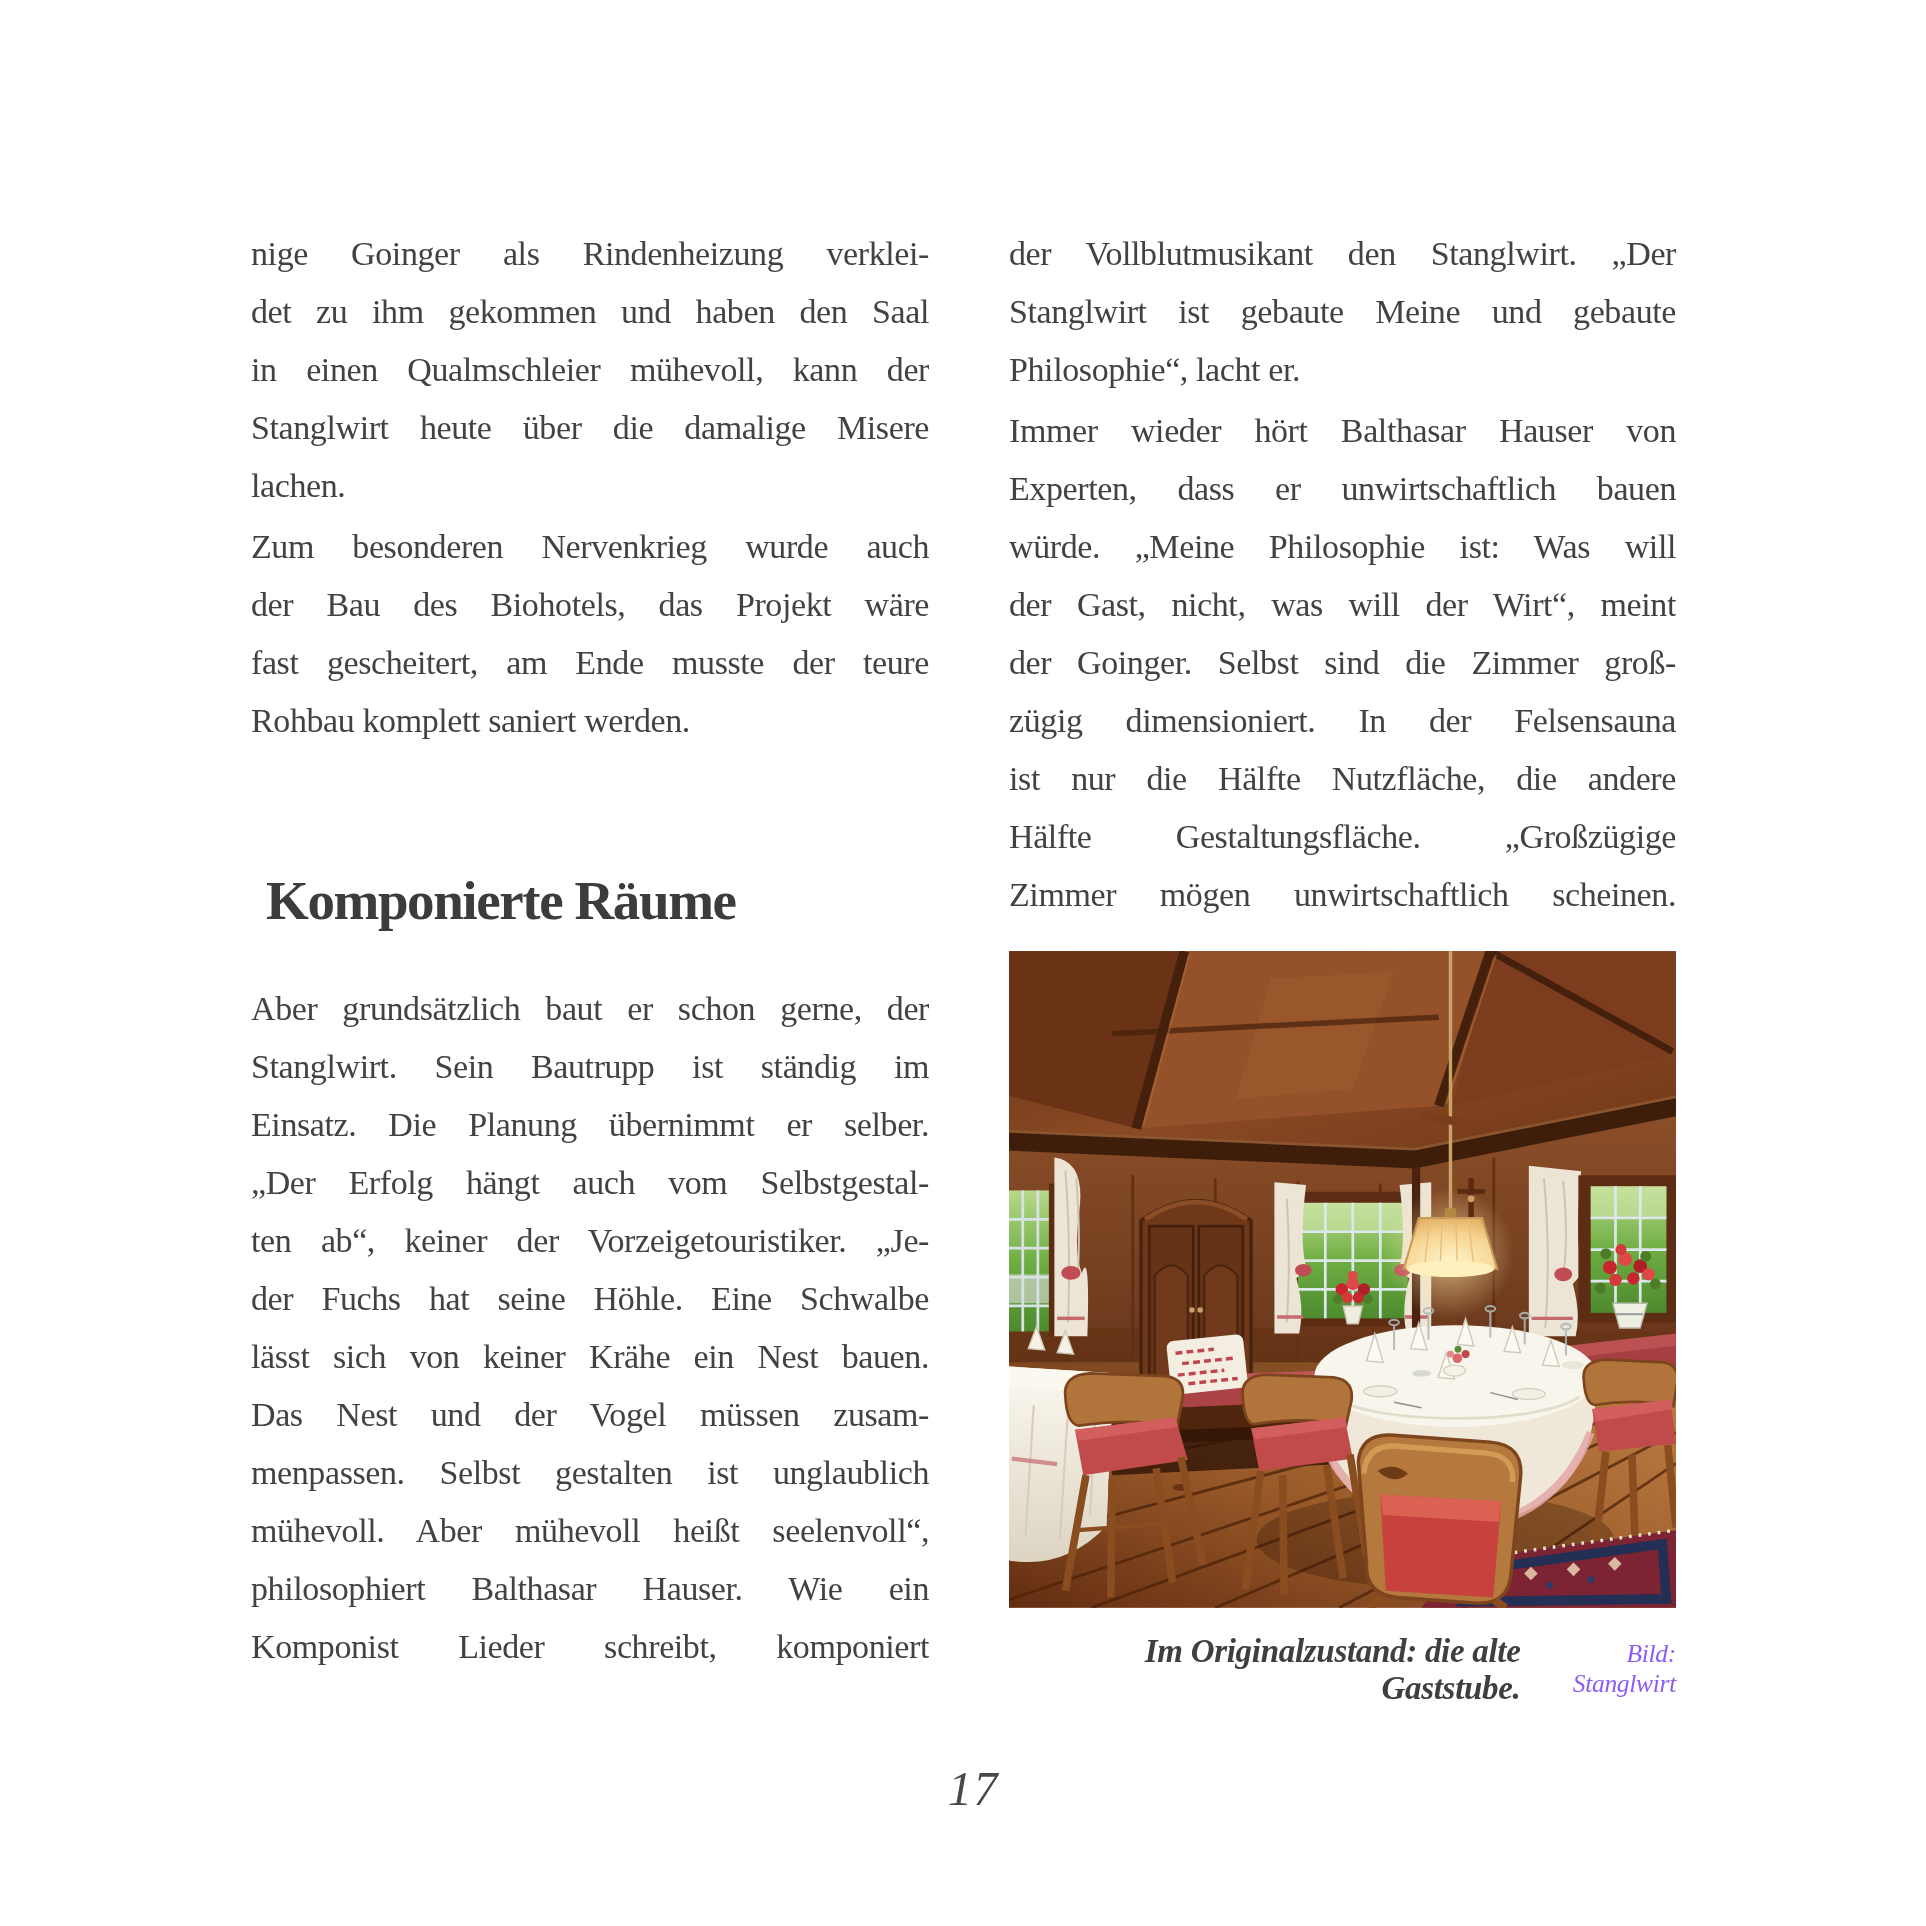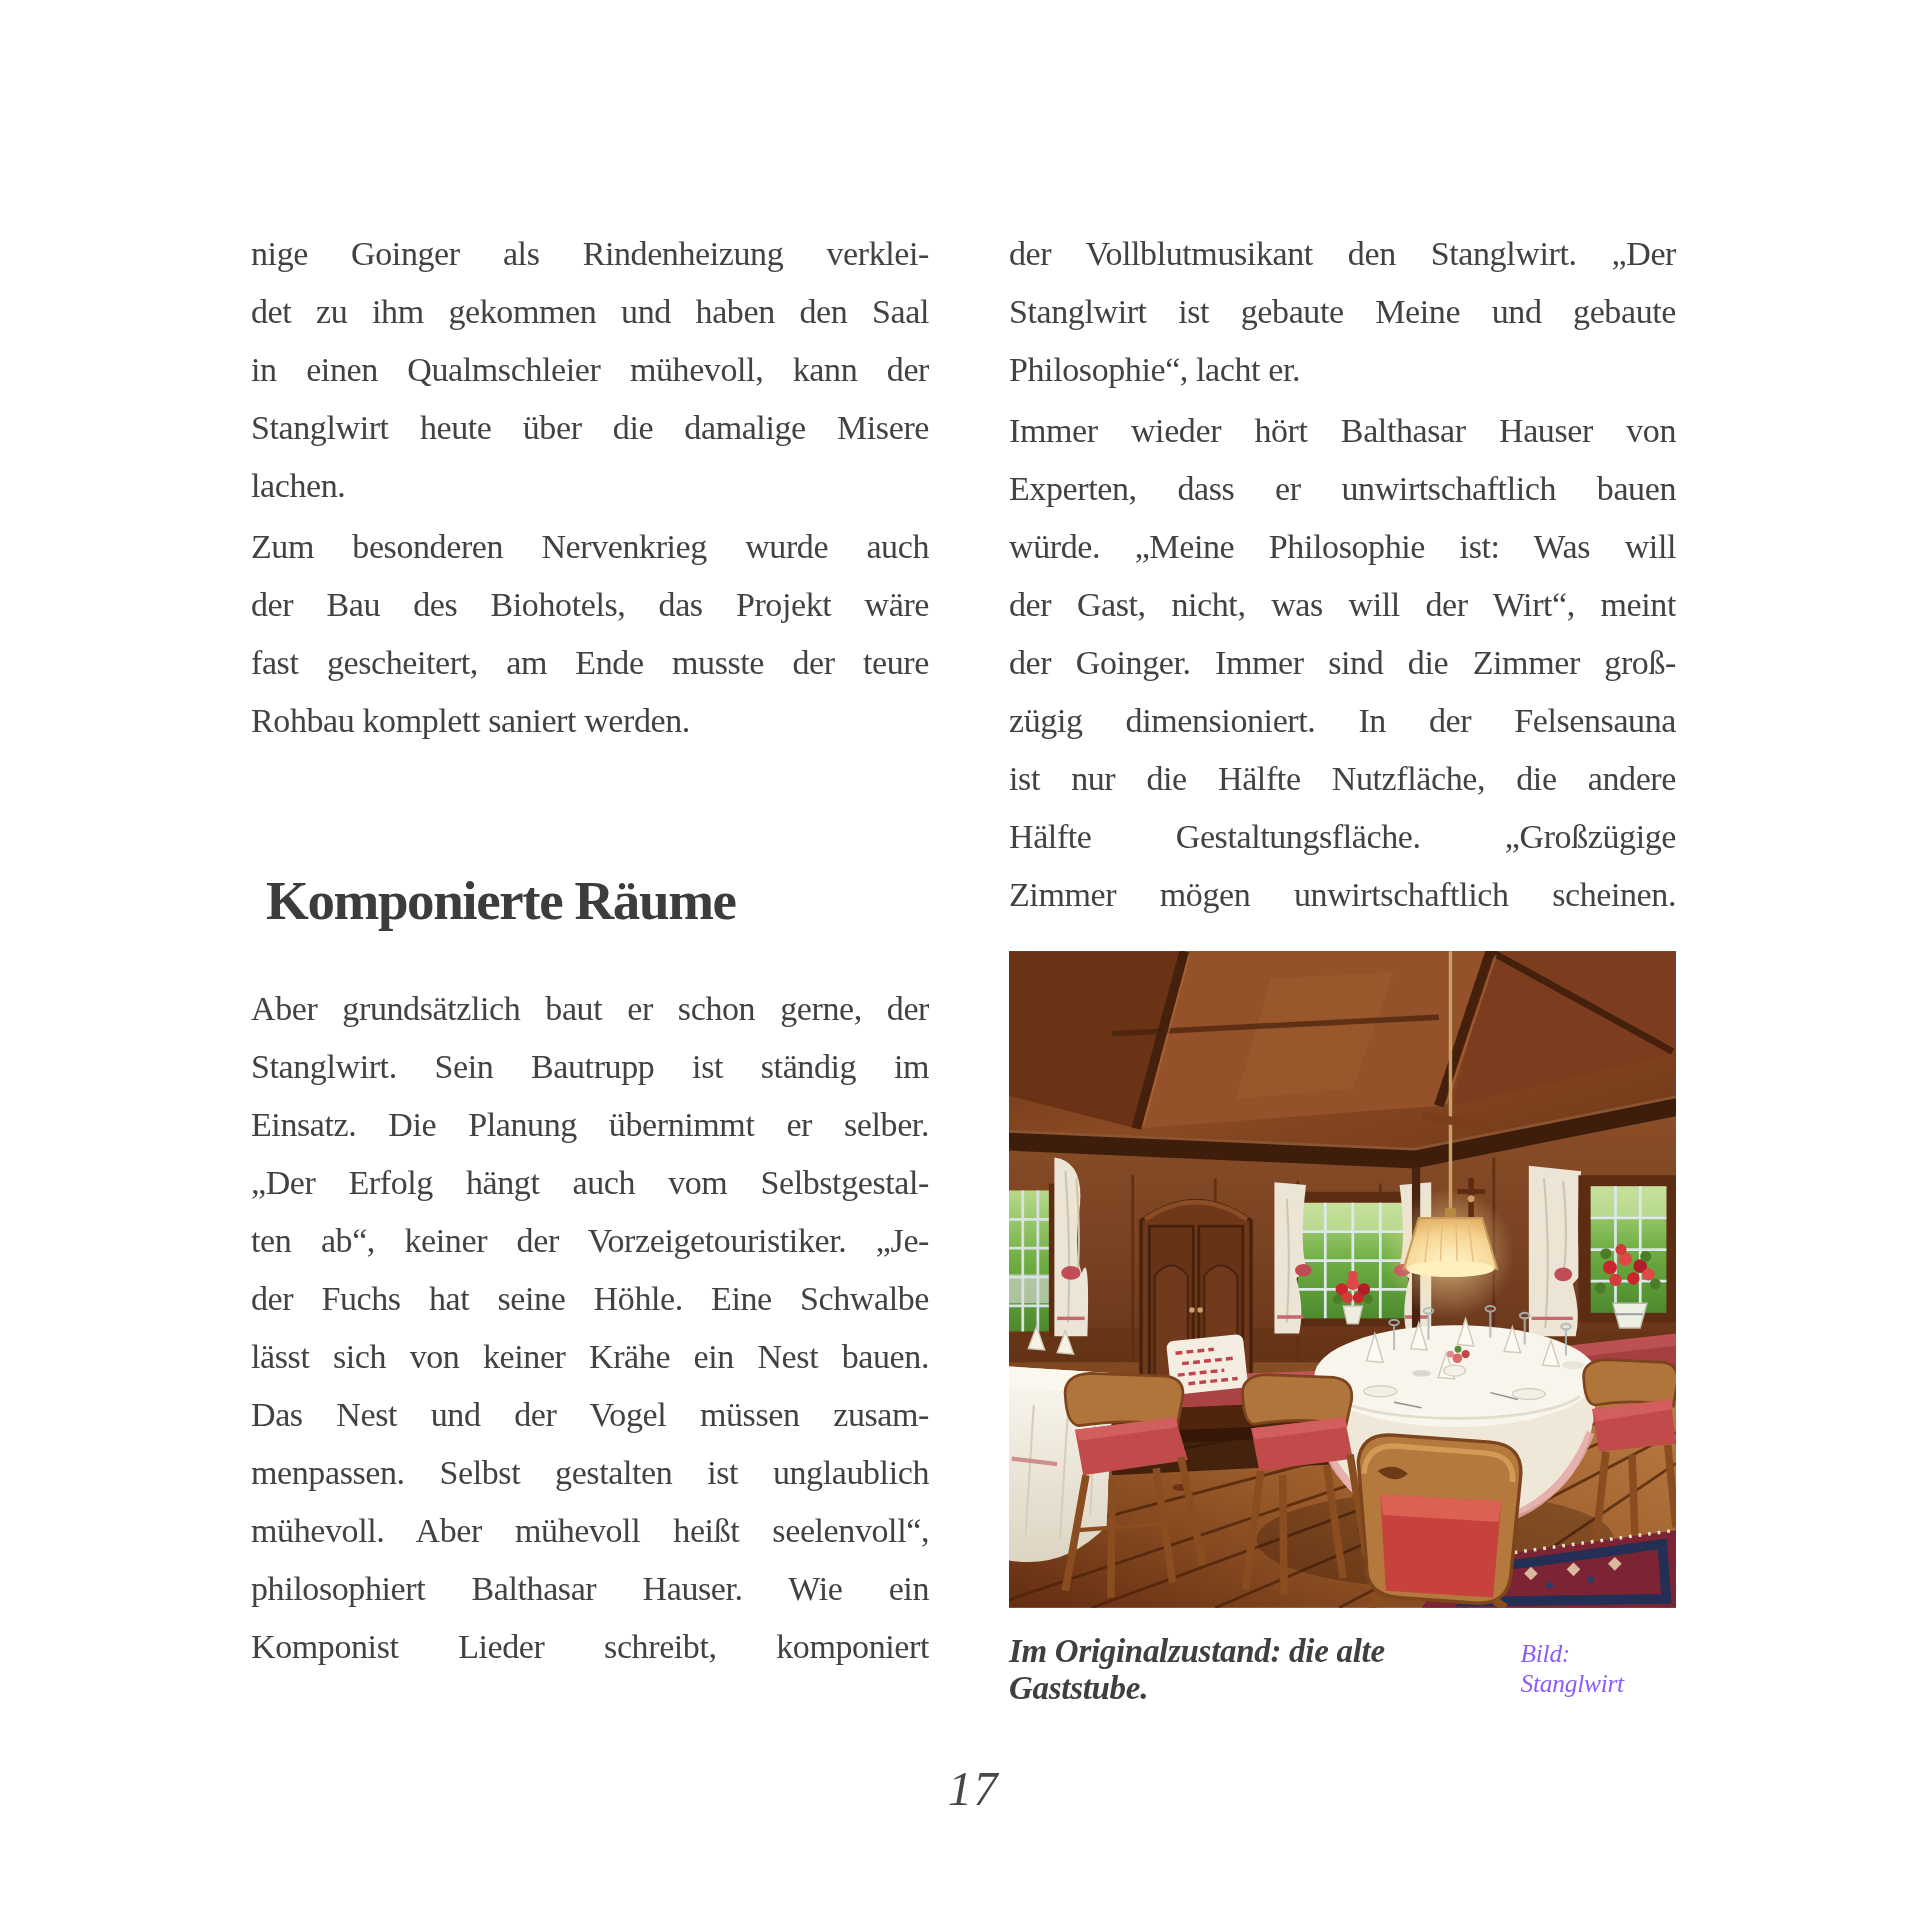--- a/index.html
+++ b/index.html
@@ -13,21 +13,21 @@
     font-size:34px;letter-spacing:-0.4px;height:58px;line-height:58px;
     text-align:justify;text-align-last:justify;overflow:hidden;white-space:normal;
   }
   .par .line.last-left{text-align-last:left;}
   .par + .par{margin-top:3.4px;}
   h2.heading{
     margin:16px;font-size:55px;line-height:62px;font-weight:bold;letter-spacing:-1.4px;color:#3c3c3c;
   }
   figure{margin:0;padding:0;}
   .figcap{
-    width:667px;display:flex;justify-content:space-between;align-items:baseline;
+    width:667px;display:flex;justify-content:space-between;align-items:baseline;text-align:right;
   }
   .figcap .cap{font-style:italic;font-weight:bold;font-size:33px;letter-spacing:-0.3px;color:#3f3f3f;}
   .figcap .credit{font-style:italic;font-size:25.5px;letter-spacing:-0.3px;color:#8b5cf6;}
   .pagenum{
     left:0;width:1947px;text-align:center;top:1765px;
     font-style:italic;font-size:48px;line-height:48px;color:#484848;letter-spacing:1.4px;
   }
 </style>
 </head>
 <body>
@@ -74,21 +74,21 @@
       <div class="par">
           <div class="line">der Vollblutmusikant den Stanglwirt. „Der</div>
           <div class="line">Stanglwirt ist gebaute Meine und gebaute</div>
           <div class="line last-left">Philosophie“, lacht er.</div>
         </div>
       <div class="par">
           <div class="line">Immer wieder hört Balthasar Hauser von</div>
           <div class="line">Experten, dass er unwirtschaftlich bauen</div>
           <div class="line">würde. „Meine Philosophie ist: Was will</div>
           <div class="line">der Gast, nicht, was will der Wirt“, meint</div>
-          <div class="line">der Goinger. Immer sind die Zimmer groß-</div>
+          <div class="line">der Goinger. Selbst sind die Zimmer groß-</div>
           <div class="line">zügig dimensioniert. In der Felsensauna</div>
           <div class="line">ist nur die Hälfte Nutzfläche, die andere</div>
           <div class="line">Hälfte Gestaltungsfläche. „Großzügige</div>
           <div class="line">Zimmer mögen unwirtschaftlich scheinen.</div>
         </div>
     </div>
 
     <figure class="abs" style="left:1009px;top:951px;width:667px;height:657px;">
       <svg width="667" height="657" viewBox="0 0 970 955">
         <defs>

